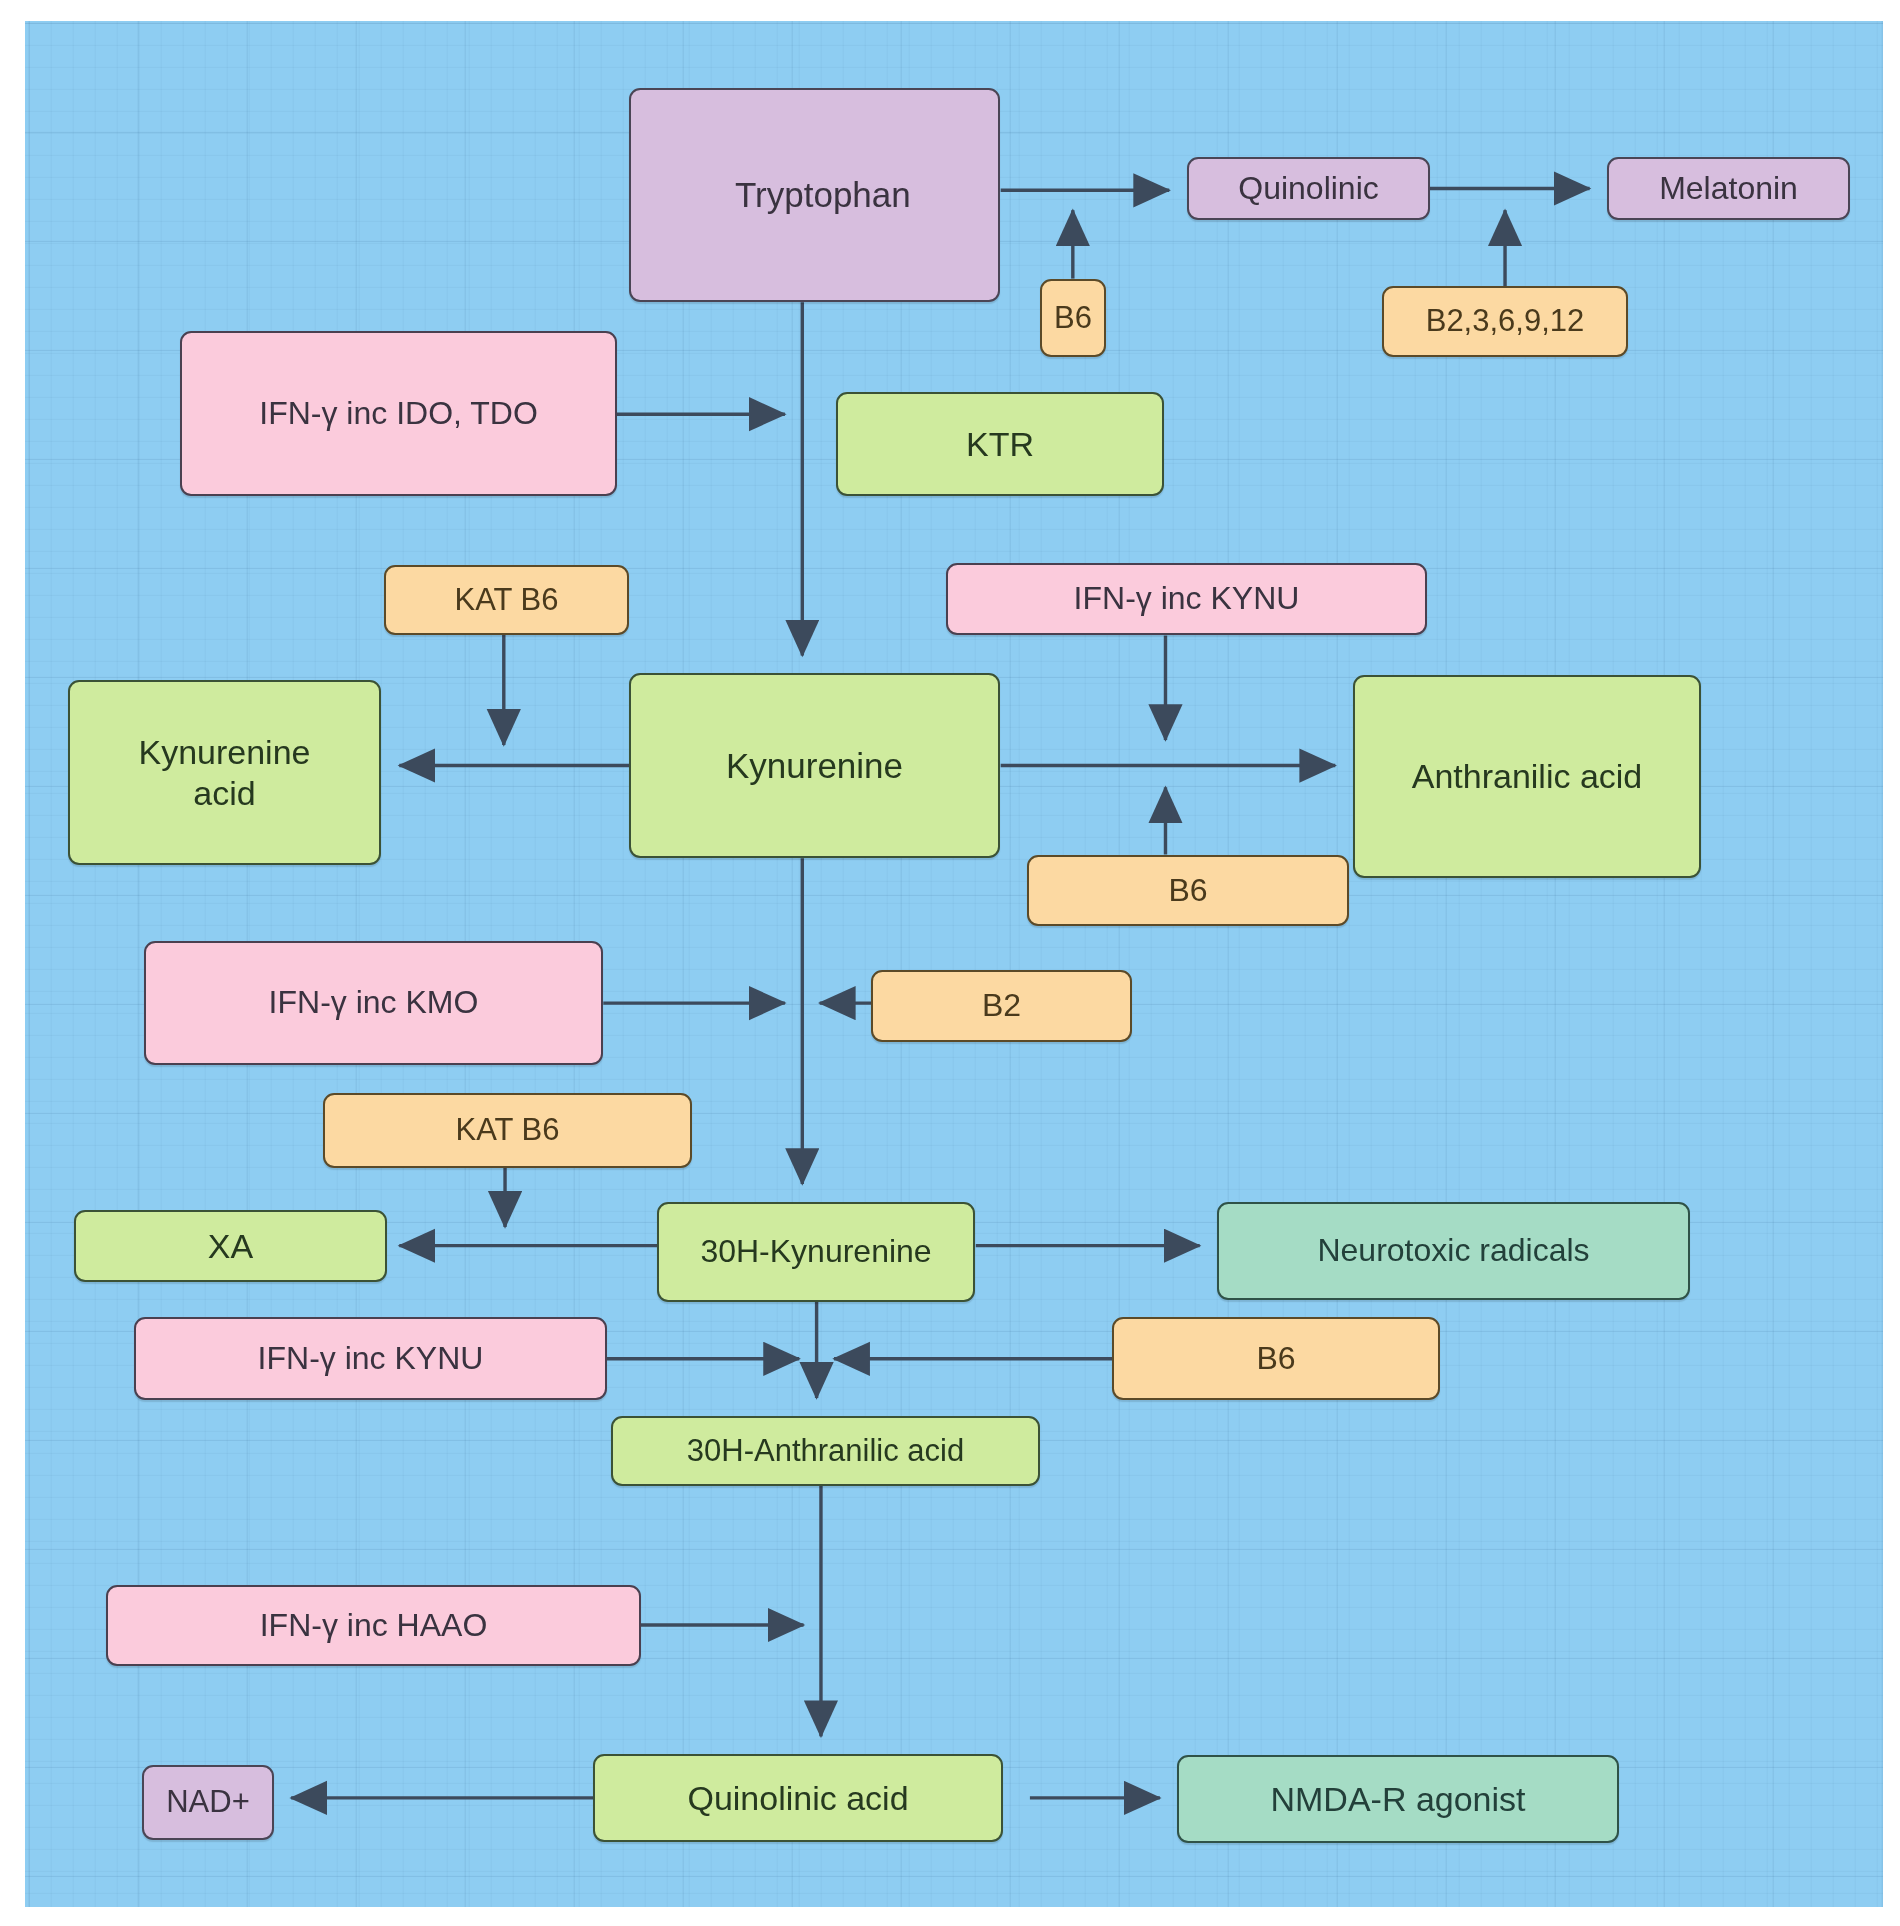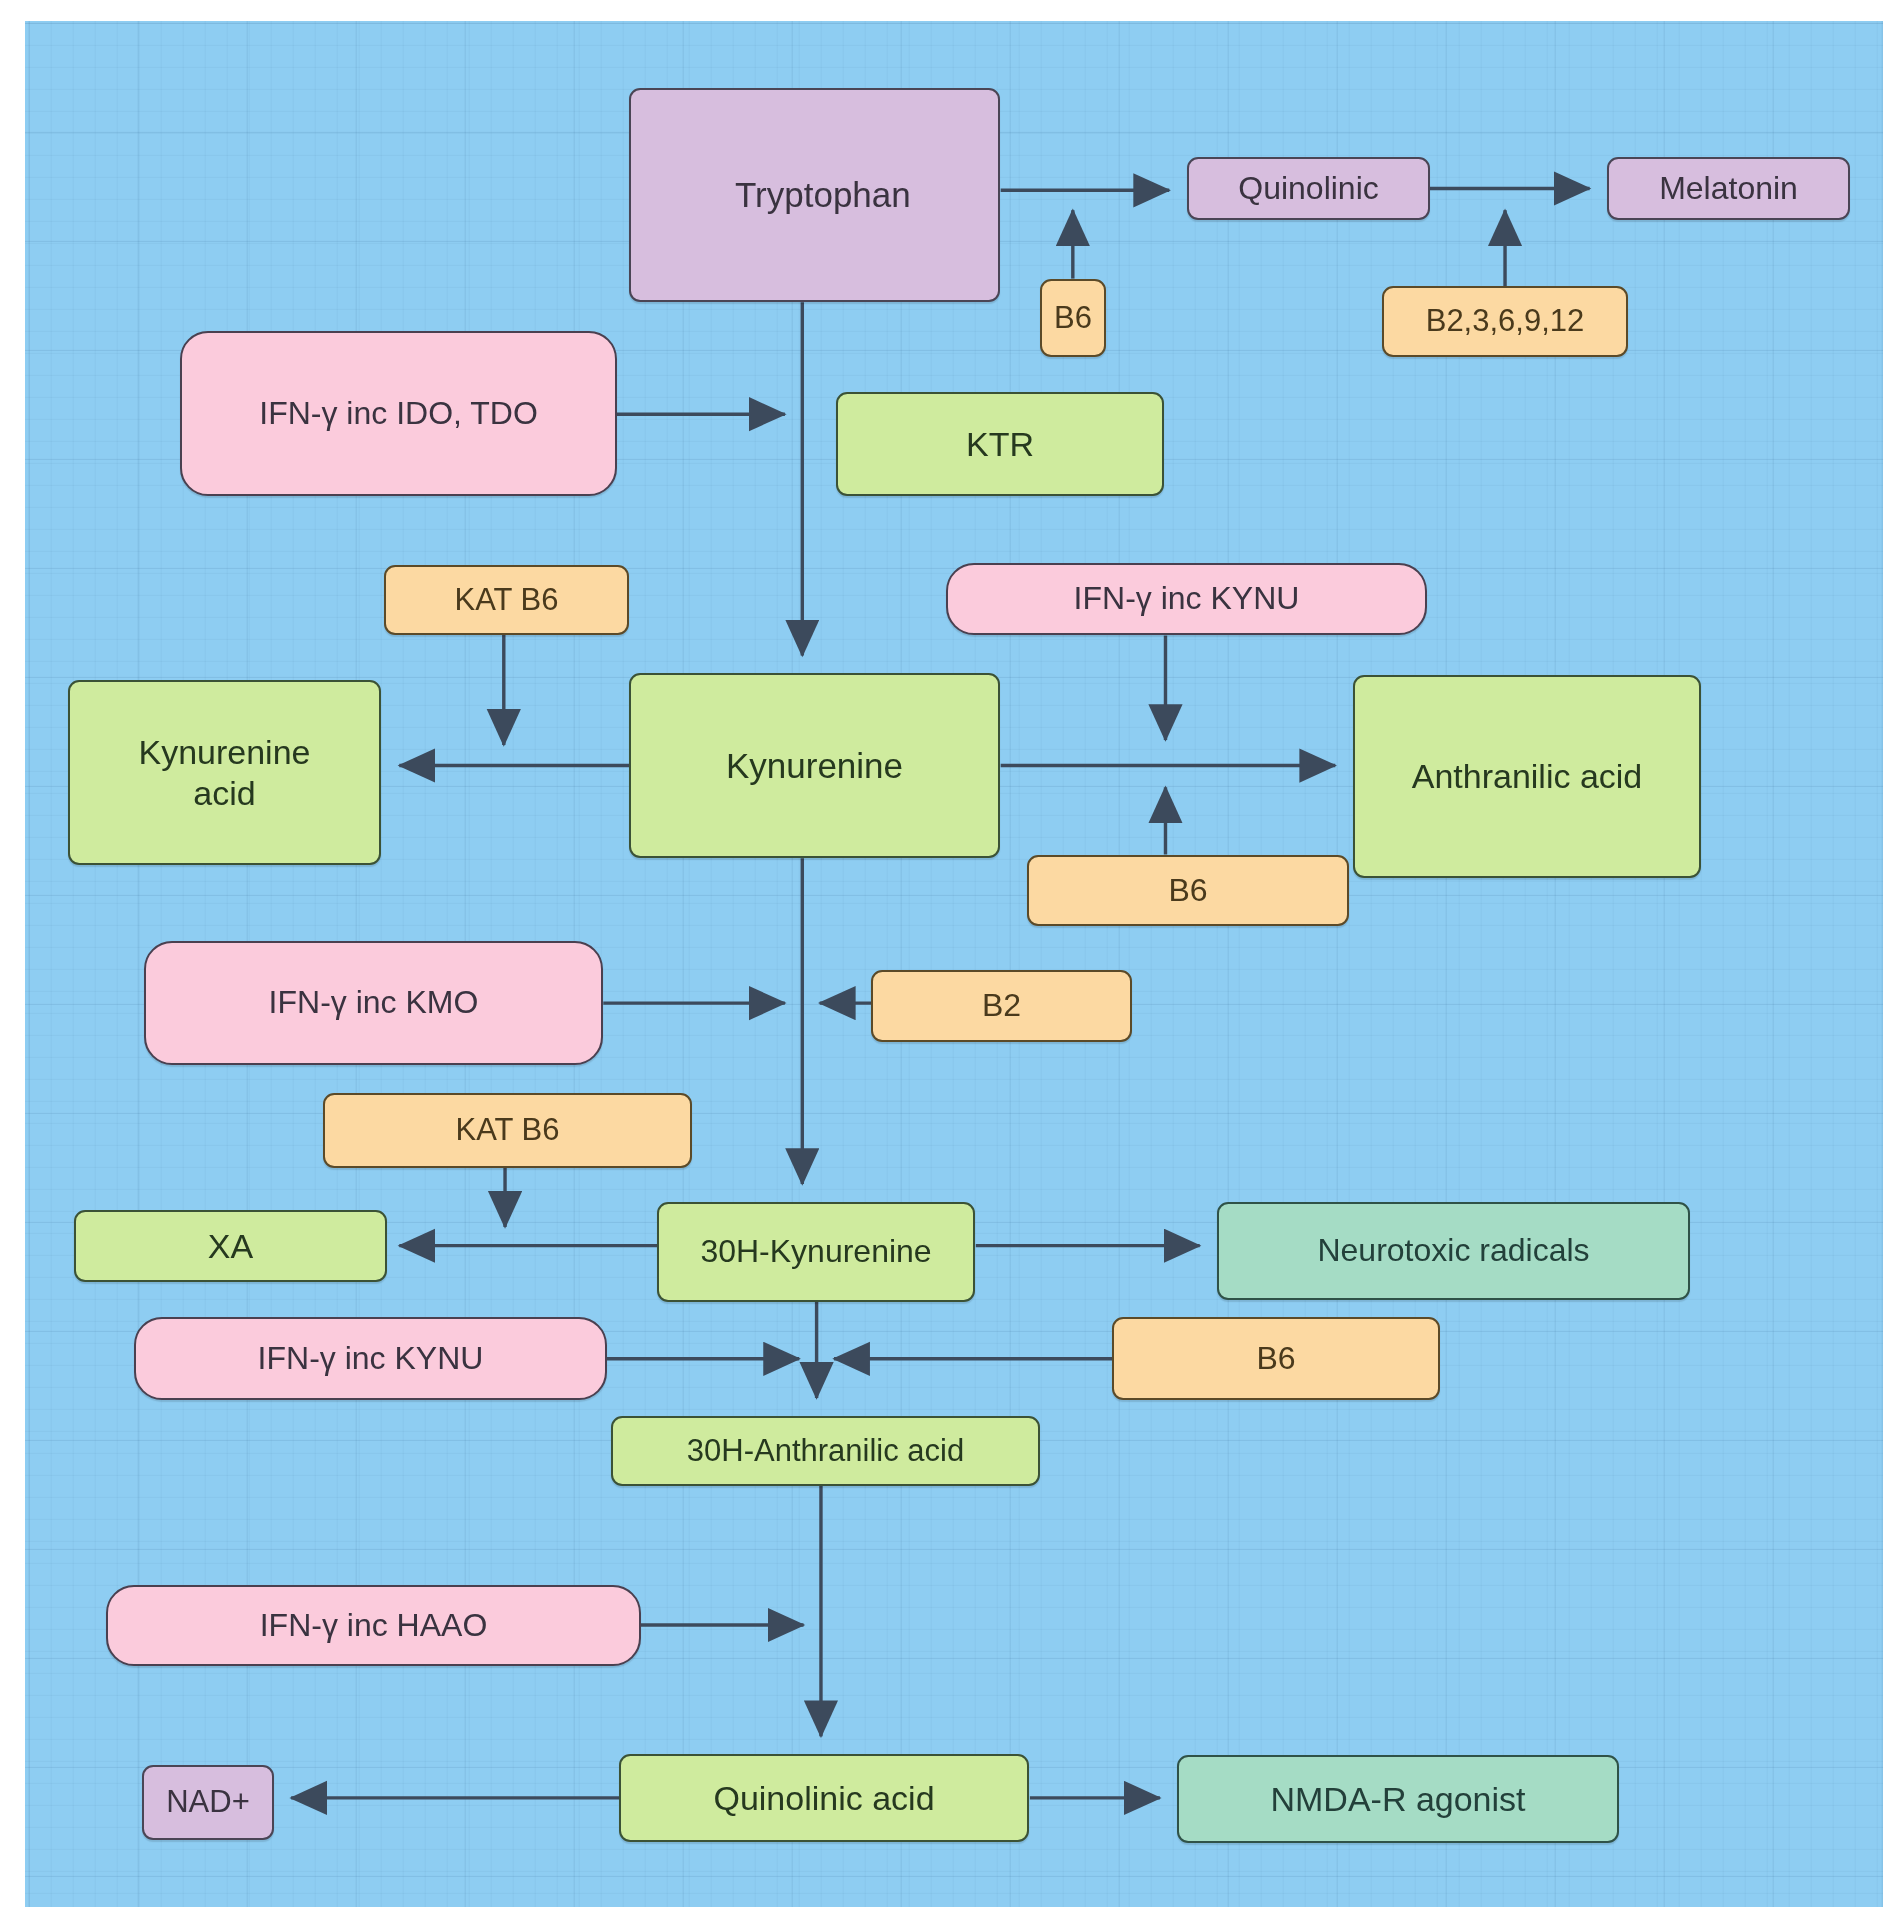--- a/index.html
+++ b/index.html
@@ -45,21 +45,21 @@
     justify-content: center;
     text-align: center;
     border-radius: 11.2px;
     border: 2.5px solid #3c4a5c;
     color: #2a2a30;
     line-height: 1.18;
     padding: 2.5px 6.2px;
     box-shadow: 0 1.2px 1.2px rgba(0,0,0,0.12);
   }
   .n-purple { background: #d7bede; border-color: #4a4555; color: #3a3340; }
-  .n-pink   { background: #fbcbdc; border-color: #4a4050; color: #3a3340; border-radius: 28px; }
+  .n-pink   { background: #fbcbdc; border-color: #4a4050; color: #3a3340; }
   .n-green  { background: #cfeb9e; border-color: #3b5236; color: #26391f; }
   .n-orange { background: #fcd9a2; border-color: #5b4a28; color: #4a3a1c; }
   .n-teal   { background: #a5dcc5; border-color: #2f5248; color: #23403a; }
 </style>
 </head>
 <body>
 
 <div id="page">
   <div id="canvas"></div>
 
@@ -188,21 +188,21 @@
       </div>
       <div class="node n-green" style="left: 611px; top: 1416px; width: 429px; height: 70px; font-size: 31px;">
         <span style="white-space: pre-line;">30H-Anthranilic acid</span>
       </div>
       <div class="node n-pink" style="left: 106px; top: 1585px; width: 535px; height: 81px; font-size: 32px;">
         <span style="white-space: pre-line;">IFN-γ inc HAAO</span>
       </div>
       <div class="node n-purple" style="left: 142px; top: 1765px; width: 132px; height: 75px; font-size: 31px;">
         <span style="white-space: pre-line;">NAD+</span>
       </div>
-      <div class="node n-green" style="left: 619px; top: 1754px; width: 410px; height: 88px; font-size: 34px;">
+      <div class="node n-green" style="left: 593px; top: 1754px; width: 410px; height: 88px; font-size: 34px;">
         <span style="white-space: pre-line;">Quinolinic acid</span>
       </div>
       <div class="node n-teal" style="left: 1177px; top: 1755px; width: 442px; height: 88px; font-size: 34px;">
         <span style="white-space: pre-line;">NMDA-R agonist</span>
       </div>
     </div>
 </div>
 
 
 </body></html>

